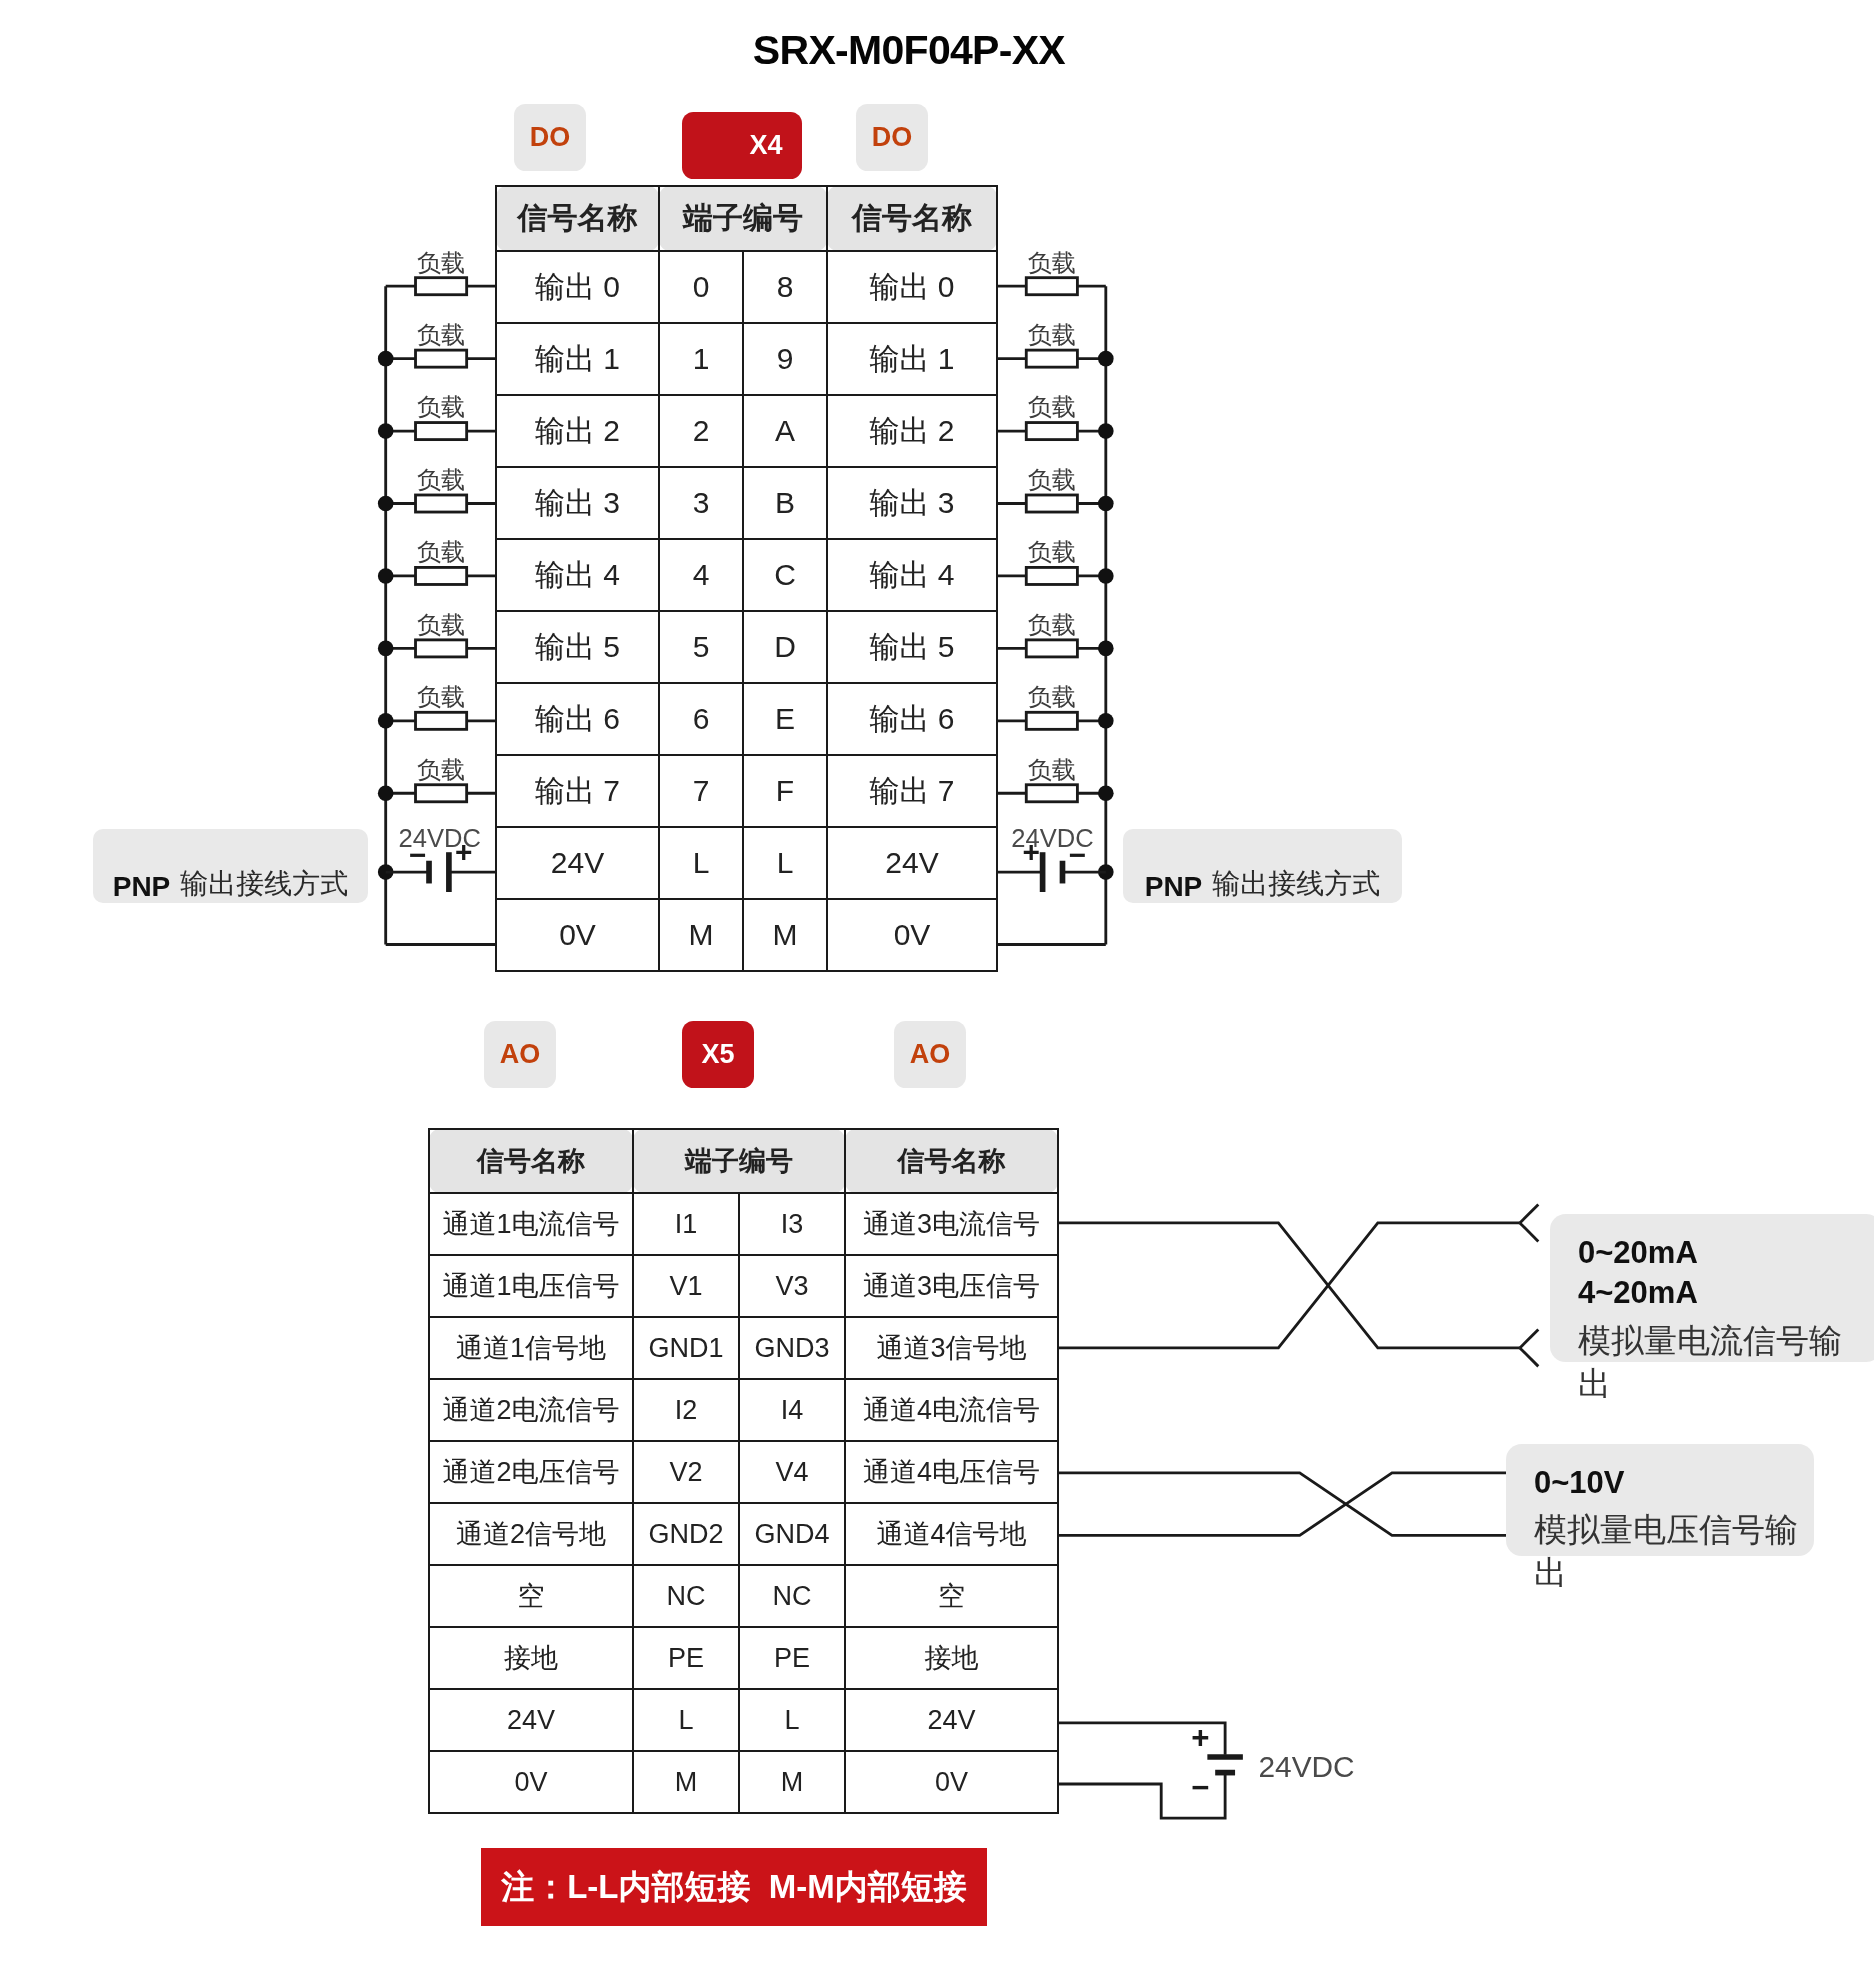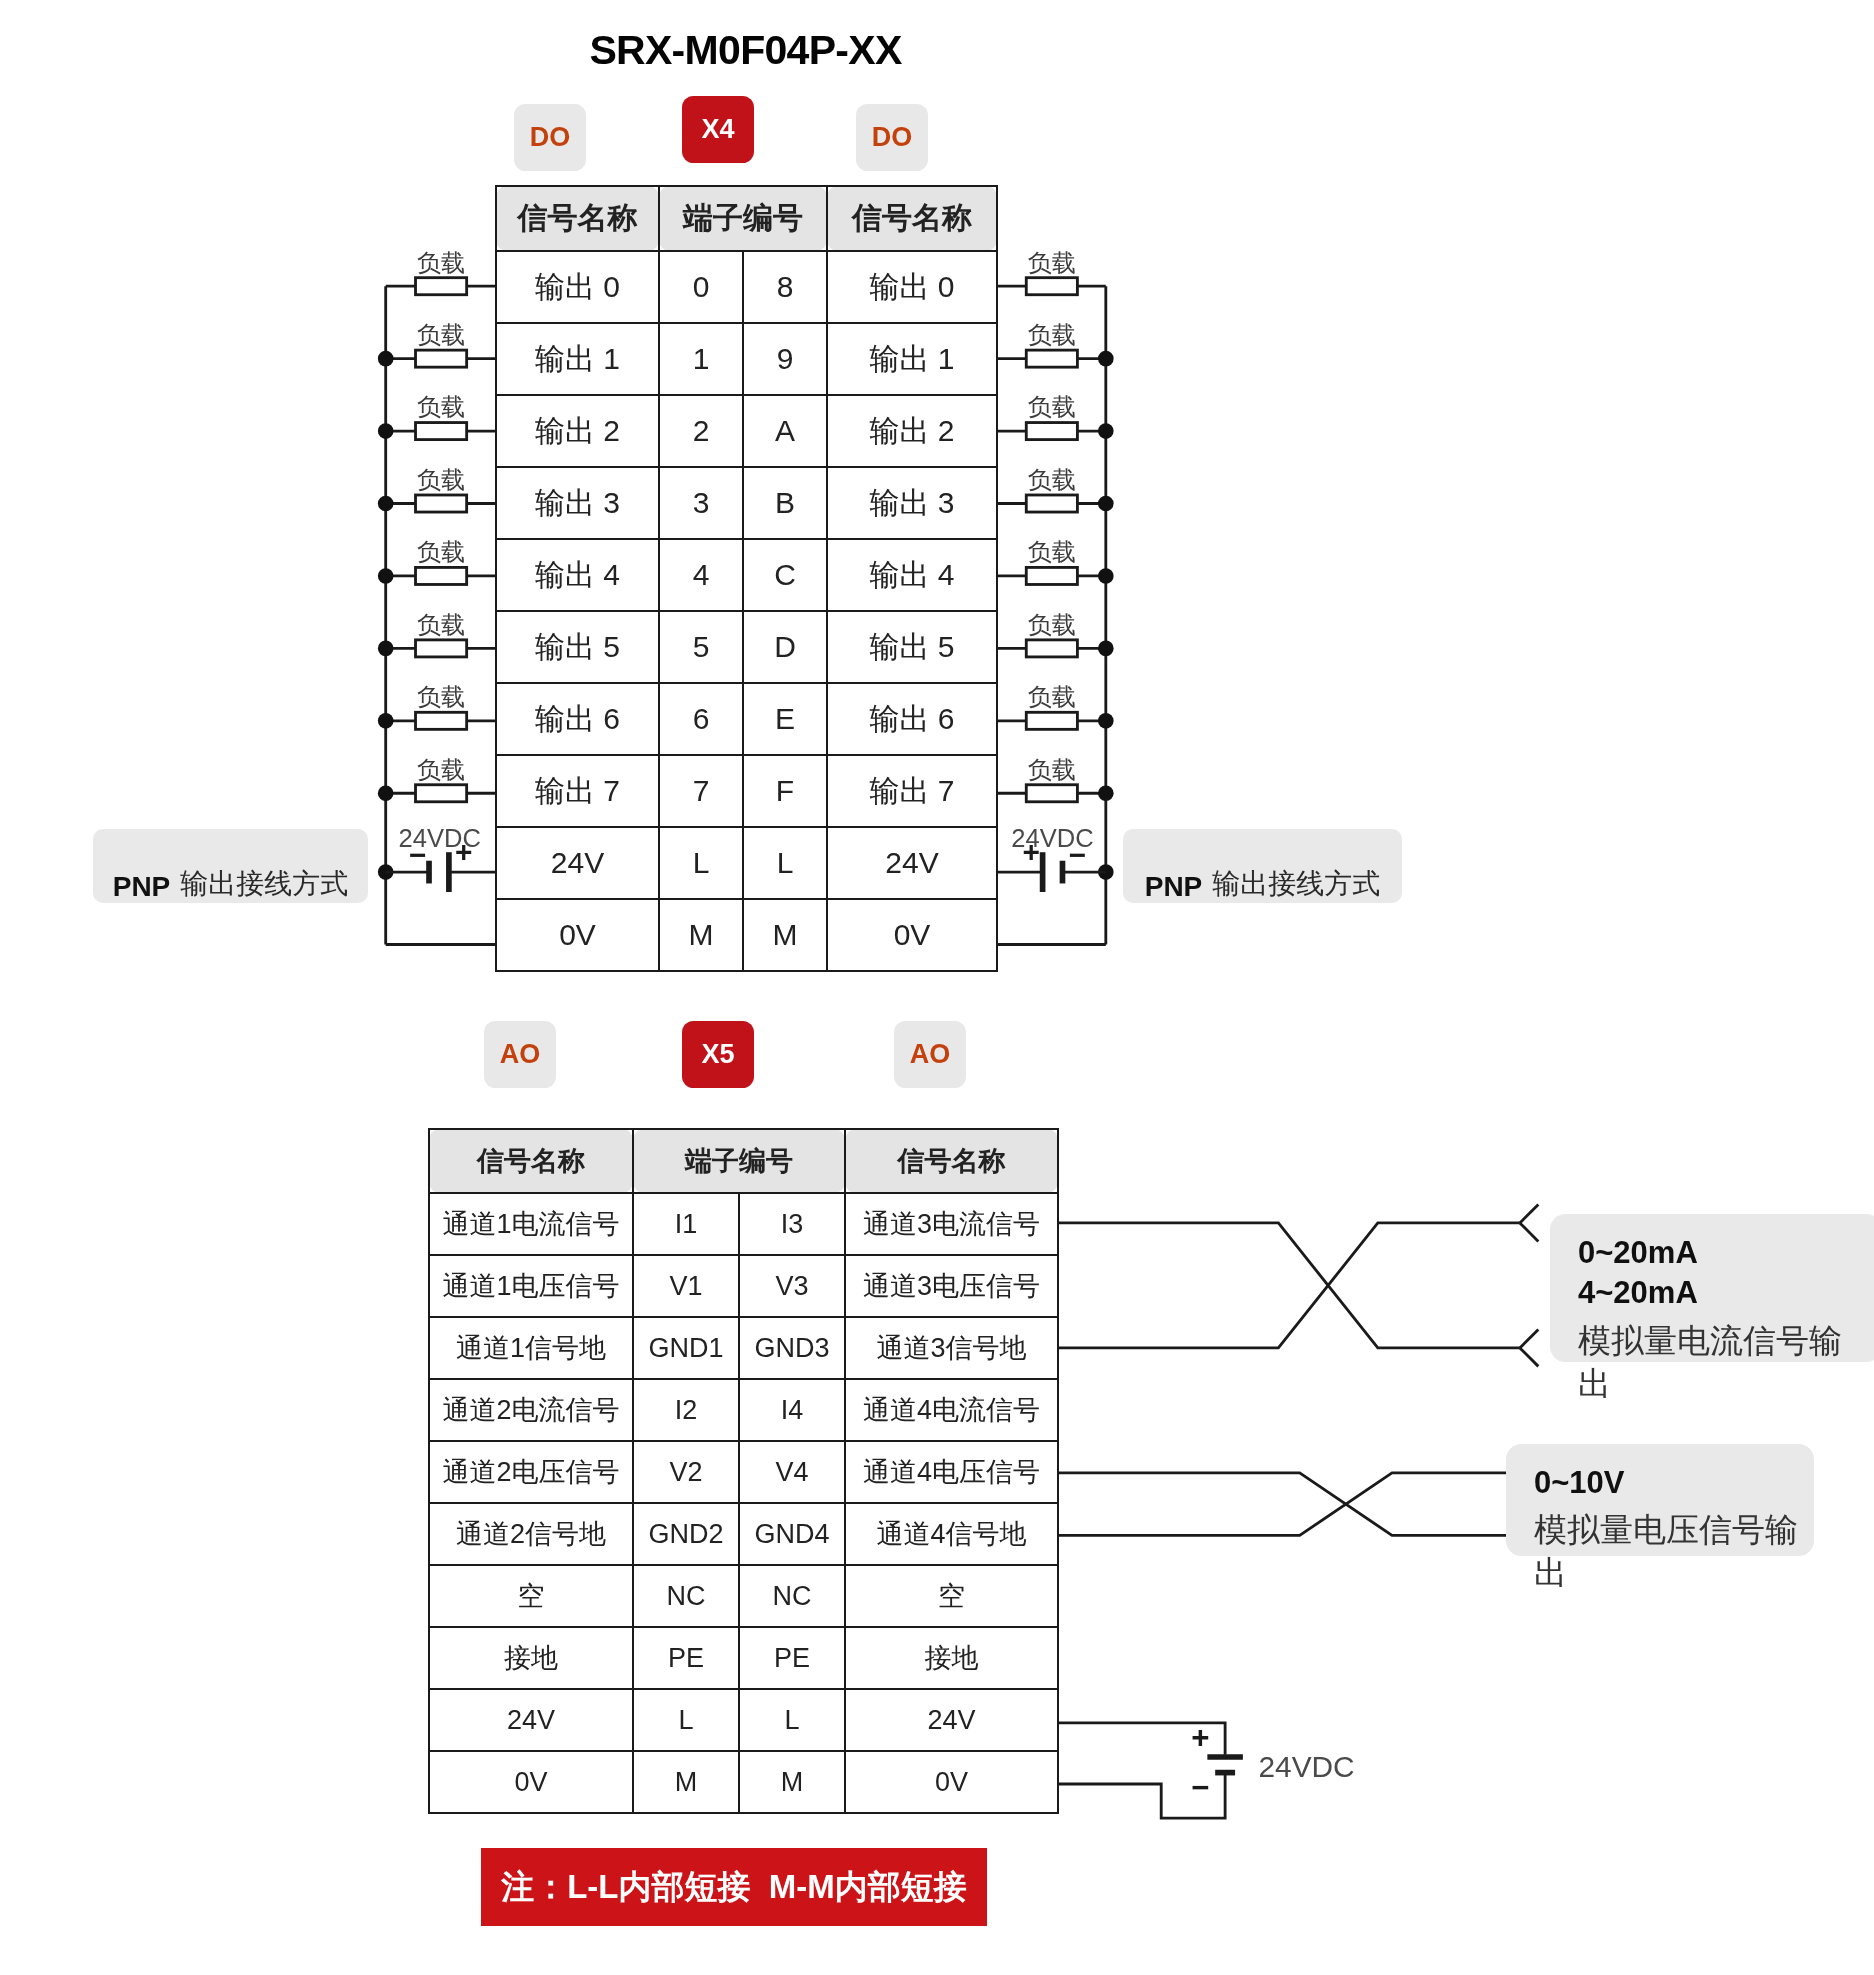--- a/index.html
+++ b/index.html
@@ -4,21 +4,21 @@
 <style>
   html,body{margin:0;padding:0;background:#fff;}
   body{font-family:"Liberation Sans","DejaVu Sans",sans-serif;color:#1c1c1c;}
   .stage{position:relative;width:1875px;height:1975px;background:#fff;overflow:hidden;}
   svg.wires{position:absolute;left:0;top:0;z-index:1;}
   svg.wires path{stroke:#1a1a1a;stroke-width:4;fill:none;}
   svg.wires path.plate{stroke-width:8;}
   svg.wires rect.load{fill:#fff;stroke:#1a1a1a;stroke-width:4;}
   svg.wires circle.dot{fill:#111;stroke:none;}
   svg.wires text{font-family:"Liberation Sans","DejaVu Sans",sans-serif;}
-  .title{position:absolute;left:426px;top:27px;width:639px;text-align:center;
+  .title{position:absolute;left:426px;top:27px;width:639px;text-align:right;
          font-size:41px;font-weight:800;letter-spacing:-0.7px;color:#050505;z-index:3;}
   .badge{position:absolute;width:72px;height:67px;border-radius:11.4px;z-index:3;
          display:flex;align-items:center;justify-content:center;font-size:27px;font-weight:bold;}
   .badge.gray{background:#E8E8E8;color:#c2410c;}
   .badge.red{background:#C1121A;color:#fff;}
   table.term{position:absolute;border-collapse:collapse;table-layout:fixed;background:#fff;
              border:2.8px solid #1a1a1a;z-index:2;}
   table.term td{border:2.1px solid #1a1a1a;text-align:center;vertical-align:middle;
                 padding:0;color:#222;}
   table.term thead td{background:#E4E4E4;font-weight:bold;border-radius:11px;}
@@ -162,21 +162,21 @@
       <path d="M1725 2499V2560H1635V2512H1488"></path>
       <text x="1703" y="2462" font-size="44" fill="#1a1a1a" text-anchor="end" font-weight="bold">+</text>
       <text x="1703" y="2532" font-size="44" fill="#1a1a1a" text-anchor="end" font-weight="bold">−</text>
       <text x="1772" y="2502" font-size="42" fill="#4a4a4a">24VDC</text>
     </g>
   </svg>
 
   <div class="title">SRX-M0F04P-XX</div>
 
   <div class="badge gray" style="left:514px;top:104px;">DO</div>
-  <div class="badge red" style="left:682px;top:96px;">X4</div>
+  <div class="badge red" style="left:682px;top:112px;padding-left:48px;">X4</div>
   <div class="badge gray" style="left:856px;top:104px;">DO</div>
 
   <table class="term t-do">
     <colgroup>
         <col style="width:163px">
         <col style="width:84px">
         <col style="width:84px">
         <col style="width:170px">
       </colgroup>
     <thead>

